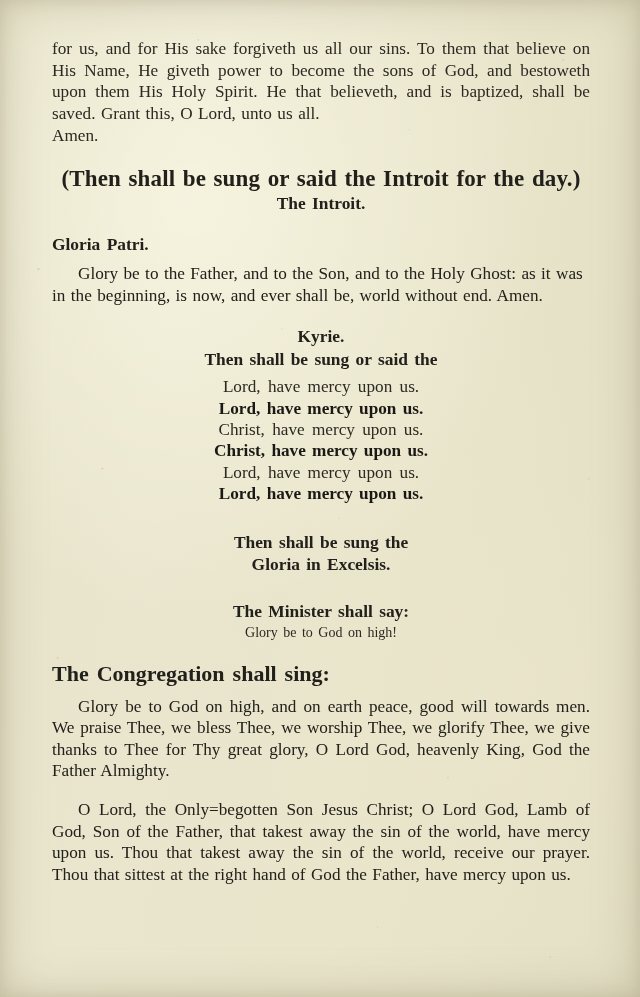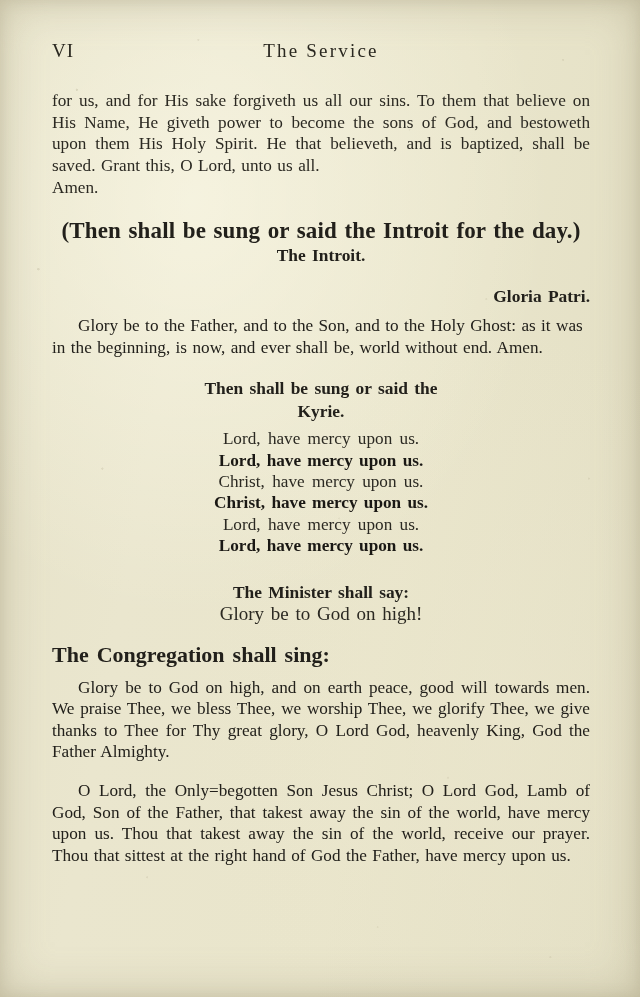--- a/index.html
+++ b/index.html
@@ -115,21 +115,21 @@
     text-align: center;
     font-weight: bold;
     font-size: 17.4px;
     line-height: 23px;
     word-spacing: 2px;
   }
   .head-center.sp { margin-top: 2px; }
 
   .gloria-patri-head {
     margin-top: 19px;
-    text-align: right;
+    text-align: left;
     font-weight: bold;
     font-size: 17.4px;
     word-spacing: 2px;
   }
   .bold-para {
     margin-top: 8px;
     font-size: 17.2px;
     line-height: 21.6px;
     font-weight: normal;
     text-align: justify;
@@ -168,21 +168,21 @@
   .minister-rubric {
     margin-top: 24px;
     text-align: center;
     font-weight: bold;
     font-size: 17.4px;
     line-height: 22.5px;
     word-spacing: 2px;
   }
   .versicle {
     text-align: center;
-    font-size: 19px;
+    font-size: 14px;
     line-height: 22.5px;
     word-spacing: 2px;
     color: #2b2922;
   }
   .congregation-rubric {
     margin-top: 16px;
     text-align: left;
     font-weight: bold;
     font-size: 22px;
     word-spacing: 2.5px;
@@ -200,48 +200,48 @@
 </style>
 </head>
 <body>
 
 <div class="page">
   <div class="grain"></div>
   <div class="vignette"></div>
 
   <div class="content">
 
-    <div class="runhead">
-      <div class="folio">VI</div>
-      <div class="runtitle">The  Service</div>
-    </div>
 
     <p class="body-para noindent">for us, and for His sake forgiveth us all our sins.  To them that believe on His Name, He giveth power to become the sons of God, and bestoweth upon them His Holy Spirit.  He that believeth, and is baptized, shall be saved.  Grant this, O Lord, unto us all.</p>
     <div class="center-line amen-line">Amen.</div>
 
     <div class="rubric-wide">(Then shall be sung or said the Introit for the day.)</div>
     <div class="head-center sp">The  Introit.</div>
 
     <div class="gloria-patri-head">Gloria  Patri.</div>
     <p class="bold-para last-flush">Glory be to the Father, and to the Son, and to the Holy Ghost: as it was in the beginning, is now, and ever shall be, world without end.   Amen.</p>
 
     <div class="rubric-block">
+      <div>Kyrie.</div>
       <div>Then shall be sung or said the</div>
-      <div>Kyrie.</div>
     </div>
 
     <div class="kyrie">
       <div class="roman">Lord,  have  mercy  upon  us.</div>
       <div class="bold">Lord, have mercy upon us.</div>
       <div class="roman">Christ,  have  mercy  upon  us.</div>
       <div class="bold">Christ,  have  mercy  upon  us.</div>
       <div class="roman">Lord,  have  mercy  upon  us.</div>
       <div class="bold">Lord, have mercy upon us.</div>
     </div>
 
+    <div class="rubric-block" style="margin-top:26px">
+      <div>Then shall be sung the</div>
+      <div>Gloria  in  Excelsis.</div>
+    </div>
 
     <div class="minister-rubric">The Minister shall say:</div>
     <div class="versicle">Glory be to God on high!</div>
 
     <div class="congregation-rubric">The  Congregation  shall  sing:</div>
 
     <p class="sung-para">Glory be to God on high, and on earth peace, good will towards men.  We praise Thee, we bless Thee, we worship Thee, we glorify Thee, we give thanks to Thee for Thy great glory, O Lord God, heavenly King, God the Father Almighty.</p>
     <p class="sung-para tight">O Lord, the Only=begotten Son Jesus Christ; O Lord God, Lamb of God, Son of the Father, that takest away the sin of the world, have mercy upon us.  Thou that takest away the sin of the world, receive our prayer.  Thou that sittest at the right hand of God the Father, have mercy upon us.</p>
 
   </div>

